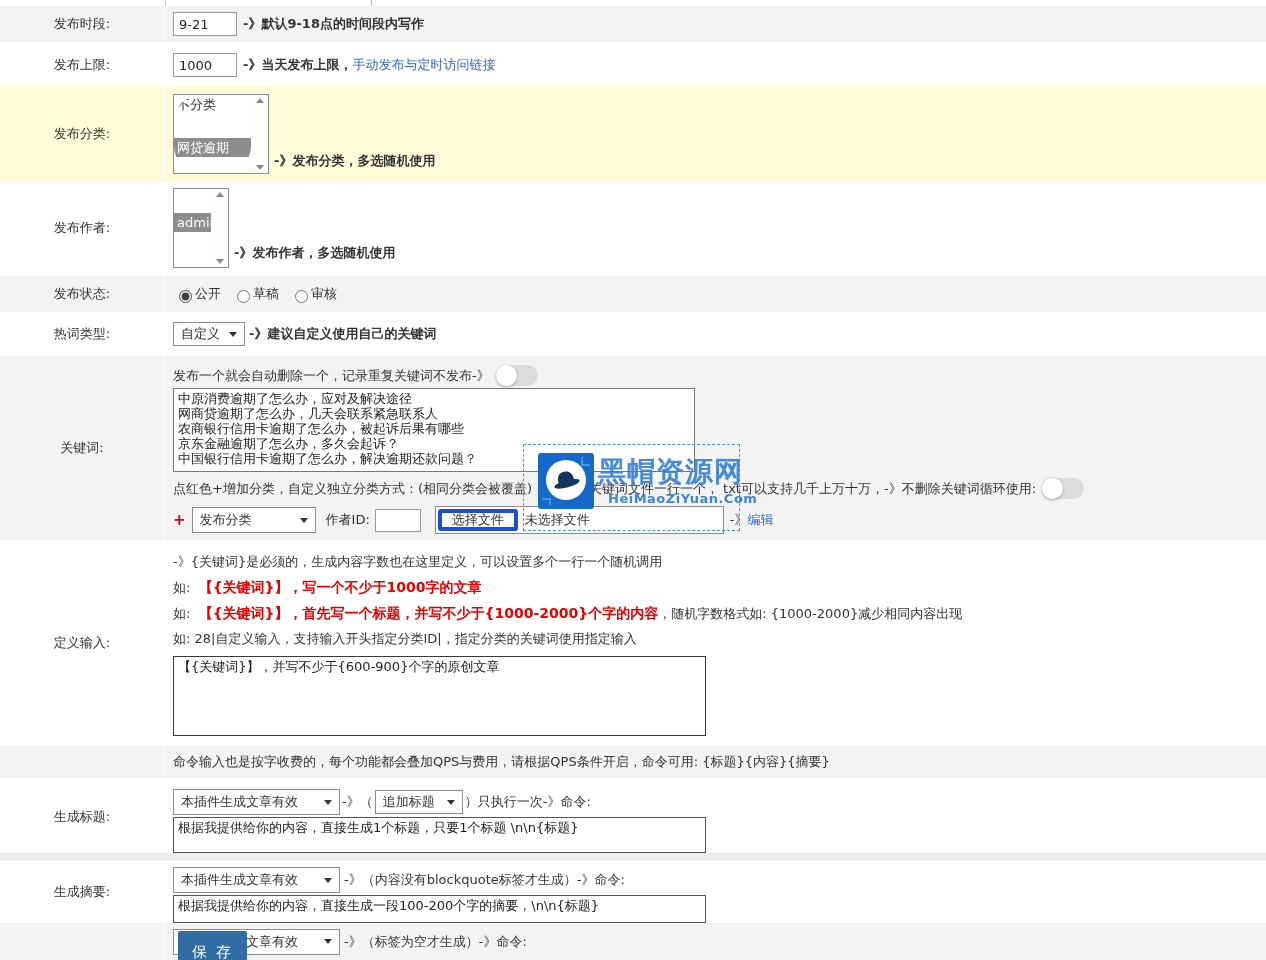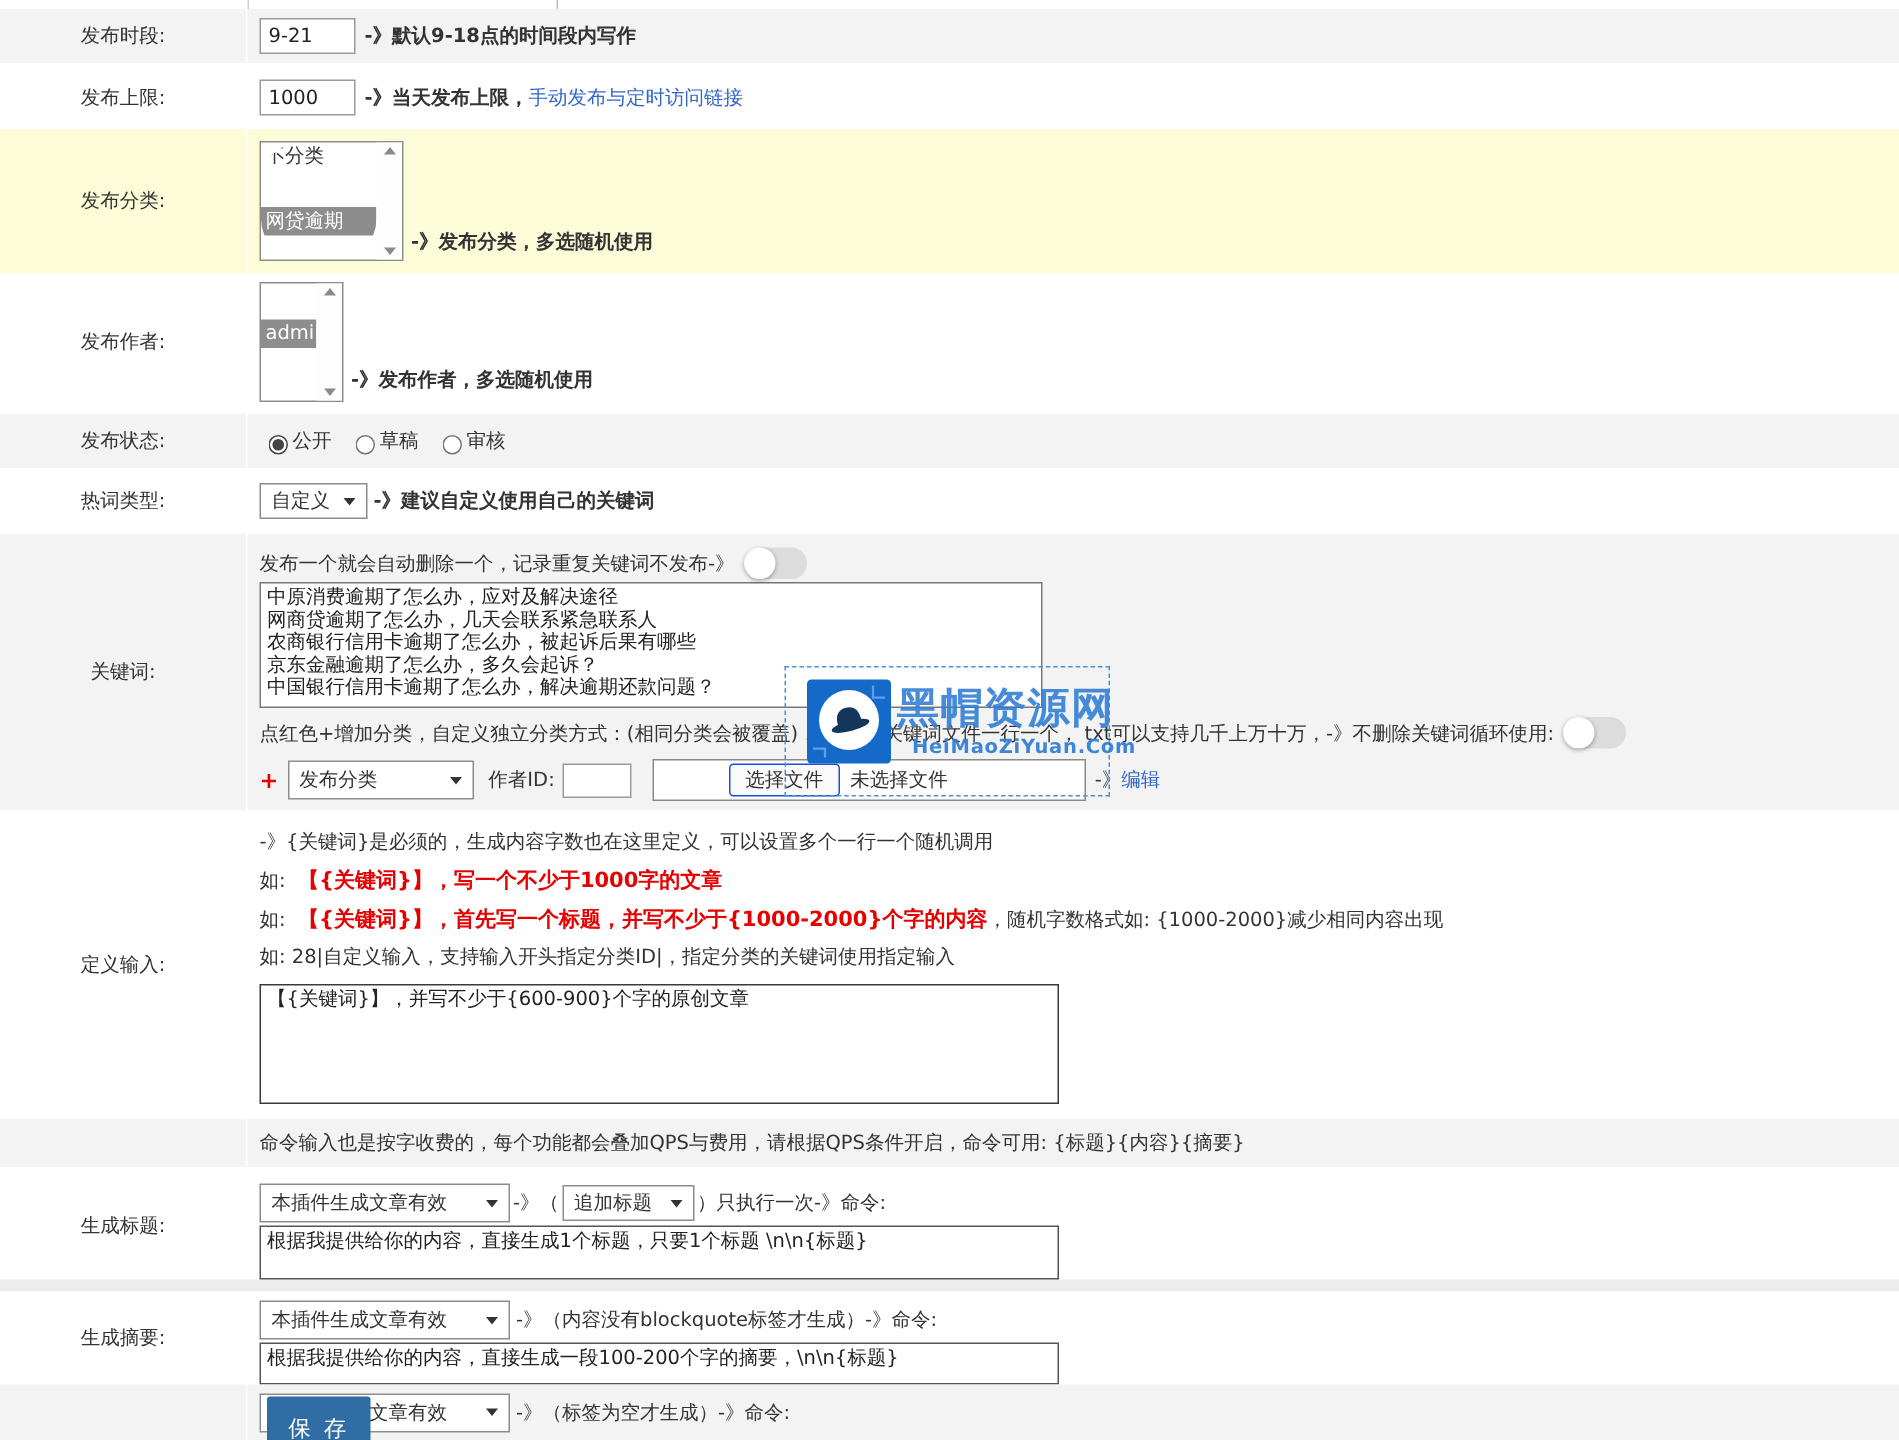--- a/index.html
+++ b/index.html
@@ -72,22 +72,22 @@
   .ta-def   { width:533px; height:80px; border:1px solid #3a3a3a; margin-top:7px; }
   .ta-title { width:533px; height:36px; border:1px solid #555; margin-top:2px; }
   .ta-sum   { width:533px; height:28px; border:1px solid #555; margin-top:2px; }
 
   .kw-line { display:flex; align-items:center; margin-top:9px; }
   .kw-line .toggle { margin-left:6px; }
   .plus-row { display:flex; align-items:center; margin-top:7px; }
   .plus { color:#e60000; font-weight:bold; font-size:15px; margin-right:6px; }
   .filebox { display:inline-flex; align-items:center; width:289px; height:28px;
              border:1px solid #8a8a8a; background:#fff; margin-left:8px; padding-left:2px; }
-  .filebtn { height:22px; border:1px solid #1d4ed8; background:#fafafa; border-radius:3px;
-             padding:0 10px; font-size:13px; display:inline-flex; align-items:center; cursor:pointer;margin-left:48px; }
+  .filebtn { height:22px; border:4px solid #1d4ed8; background:#fafafa; border-radius:3px;
+             padding:0 10px; font-size:13px; display:inline-flex; align-items:center; cursor:pointer; }
   .filetext { margin-left:7px; color:#333; }
 
   .def-line { margin:0 0 9px 0; line-height:16px; }
   .red { color:#e60000; font-weight:bold; font-size:14px; }
 
   .save-btn { position:absolute; left:178px; top:931px; width:69px; height:42px; z-index:30;
               background:#2f6da4; color:#fff; border:none; border-radius:2px; font-size:15px;
               font-family:inherit; letter-spacing:2px; cursor:pointer; }
 
   

